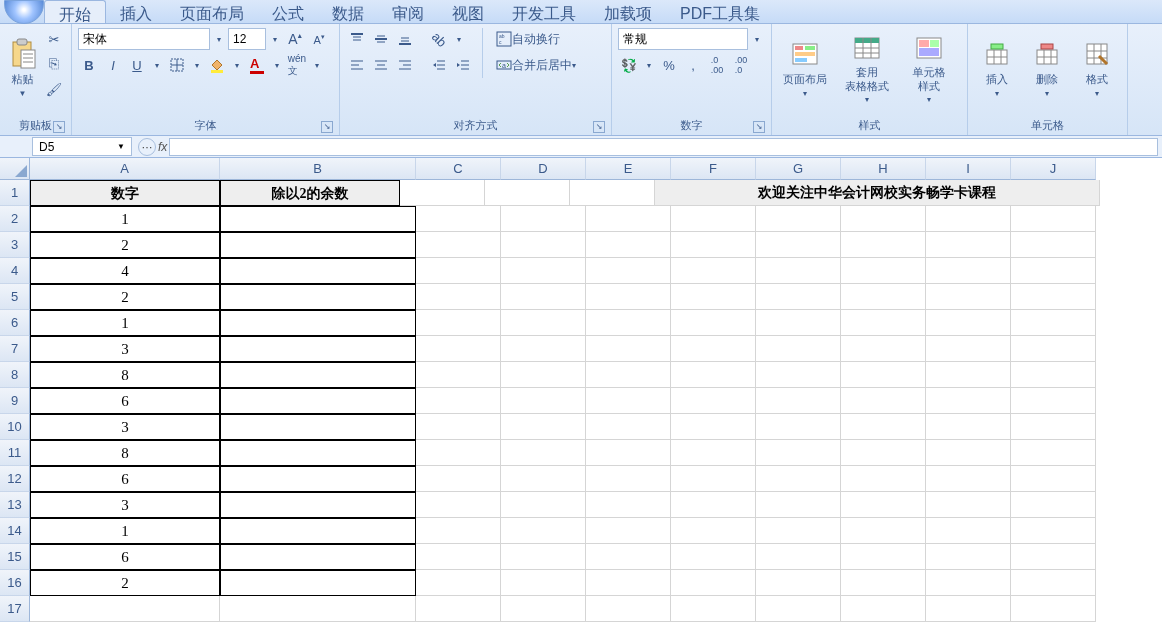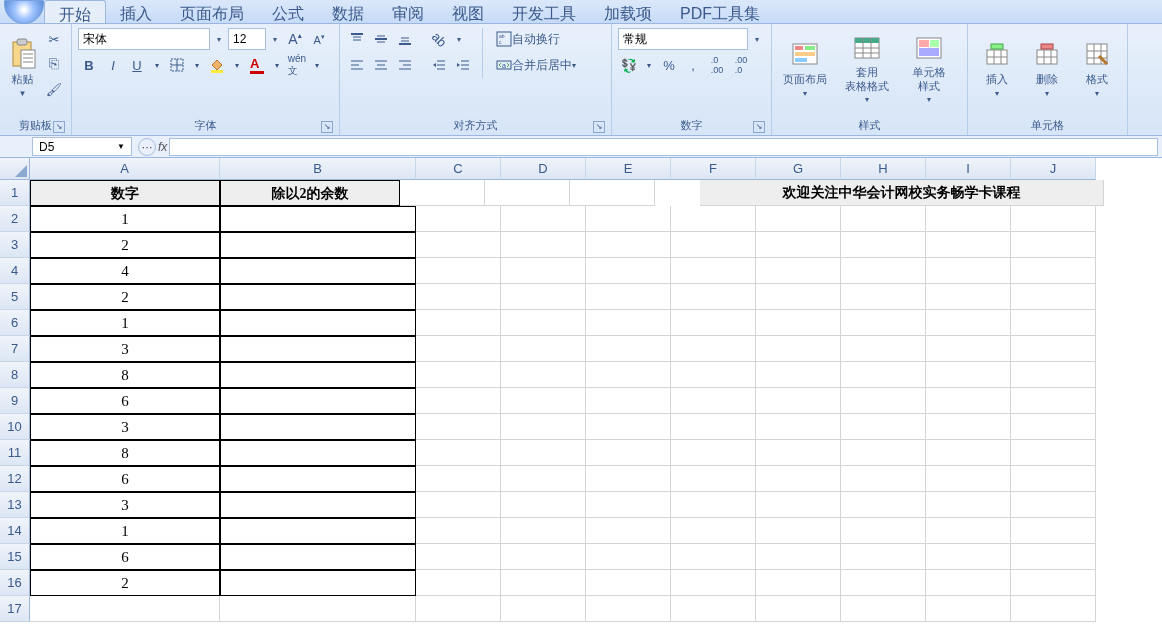--- a/index.html
+++ b/index.html
@@ -449,21 +449,21 @@
         <div class="ch" style="width: 85px;">I</div>
         <div class="ch" style="width: 85px;">J</div>
       </div>
     <div class="cells-rows" id="cells-container">
         <div class="crow">
           <div class="cell hdr" style="width: 190px;">数字</div>
           <div class="cell hdr" style="width: 180px;">除以2的余数</div>
           <div class="cell" style="width: 85px;"></div>
           <div class="cell" style="width: 85px;"></div>
           <div class="cell" style="width: 85px;"></div>
-          <div class="cell merged" style="width: 404px; margin-left: 45px;">欢迎关注中华会计网校实务畅学卡课程</div>
+          <div class="cell merged" style="width: 445px;">欢迎关注中华会计网校实务畅学卡课程</div>
         </div>
         <div class="crow">
           <div class="cell brd" style="width: 190px;">1</div>
           <div class="cell brd" style="width: 196px;"></div>
           <div class="cell" style="width: 85px;"></div>
           <div class="cell" style="width: 85px;"></div>
           <div class="cell" style="width: 85px;"></div>
           <div class="cell" style="width: 85px;"></div>
           <div class="cell" style="width: 85px;"></div>
           <div class="cell" style="width: 85px;"></div>

